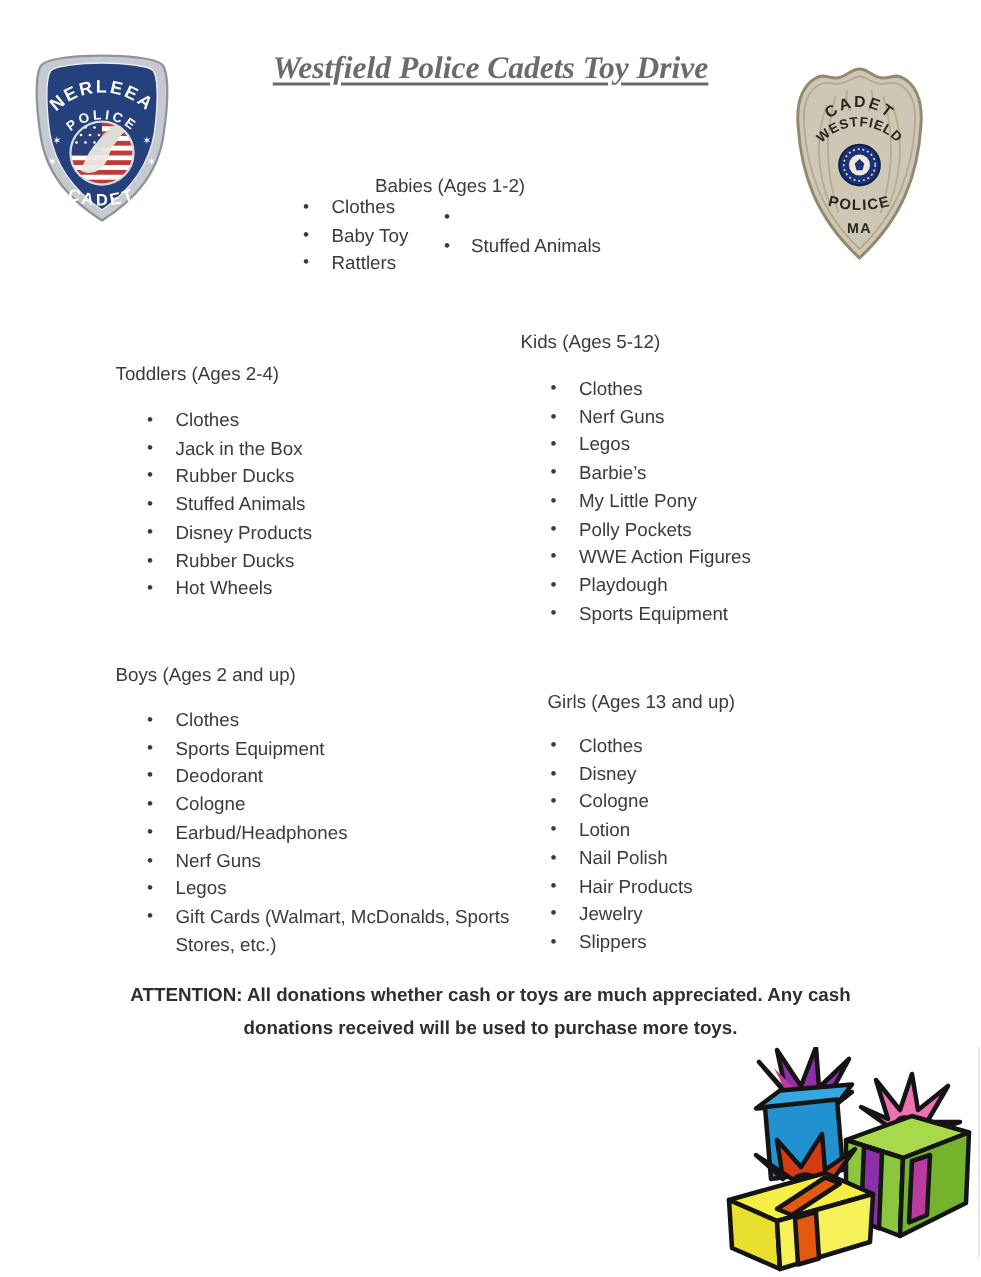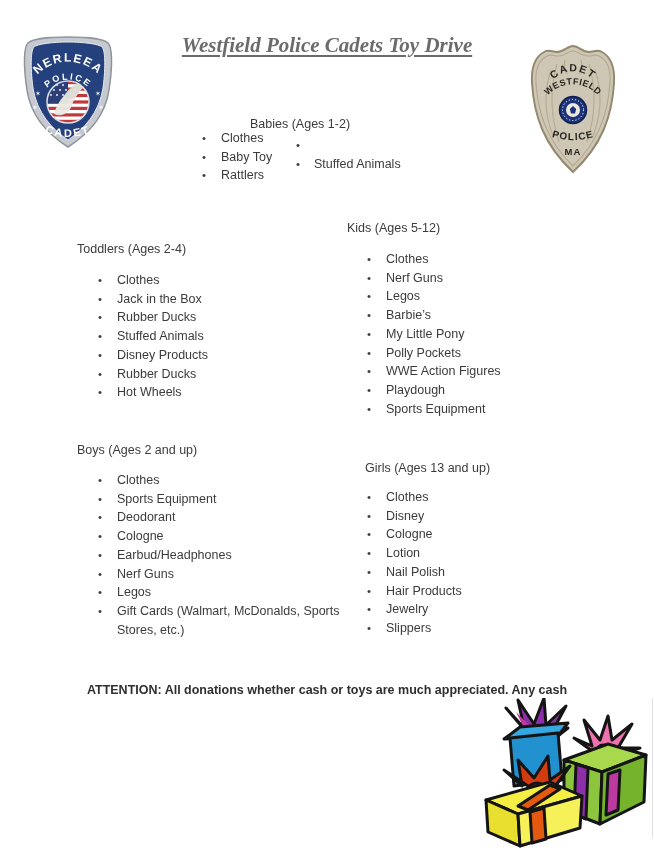--- a/index.html
+++ b/index.html
@@ -24,21 +24,21 @@
   #h-kids{left:347px;top:221px;}
   #l-kids{left:367px;top:250px;width:200px;}
   #h-toddlers{left:77px;top:242px;}
   #l-toddlers{left:98px;top:271px;width:200px;}
   #h-boys{left:77px;top:443px;}
   #l-boys{left:98px;top:471px;width:250px;}
   #h-girls{left:365px;top:461px;}
   #l-girls{left:367px;top:488px;width:200px;}
   .attn{position:absolute;top:652px;left:0;width:100%;text-align:center;
         font-weight:bold;font-size:12.5px;line-height:22px;color:#2f2f2f;}
-  .attn span{display:block;margin-top:27px;}
+  .attn span{display:block;}
   .patch{position:absolute;left:18px;top:36px;width:100px;height:112px;}
   .badge{position:absolute;left:527px;top:42px;width:92px;height:134px;}
   .gifts{position:absolute;left:460px;top:698px;width:192px;height:152px;border-right:1px solid #e2e2e2;}
   svg{display:block;width:100%;height:100%;}
 </style>
 </head>
 <body>
 
 <div class="page">
 
@@ -297,20 +297,21 @@
         <span class="itx">Jewelry</span>
       </li>
       <li>
         <span class="blt">•</span>
         <span class="itx">Slippers</span>
       </li>
     </ul>
 
   <div class="attn">
     <span>ATTENTION: All donations whether cash or toys are much appreciated. Any cash</span>
+    <span>donations received will be used to purchase more toys.</span>
   </div>
 
   <div class="gifts">
     <svg viewBox="0 0 192 152">
       <g stroke="#141414" stroke-width="3" stroke-linejoin="round" stroke-linecap="round">
 
         <g>
           <path d="M70,38 L46,10 L64,30 L58,2 L74,26 L84,0 L86,27 L106,8 L92,34 L108,30 L94,41 Z" fill="#8c2fa8"></path>
           <path d="M66,34 L56,14 L70,28 Z" fill="#c0399e" stroke="none"></path>
           <ellipse cx="75" cy="37" rx="8" ry="5" fill="#a636b0"></ellipse>

